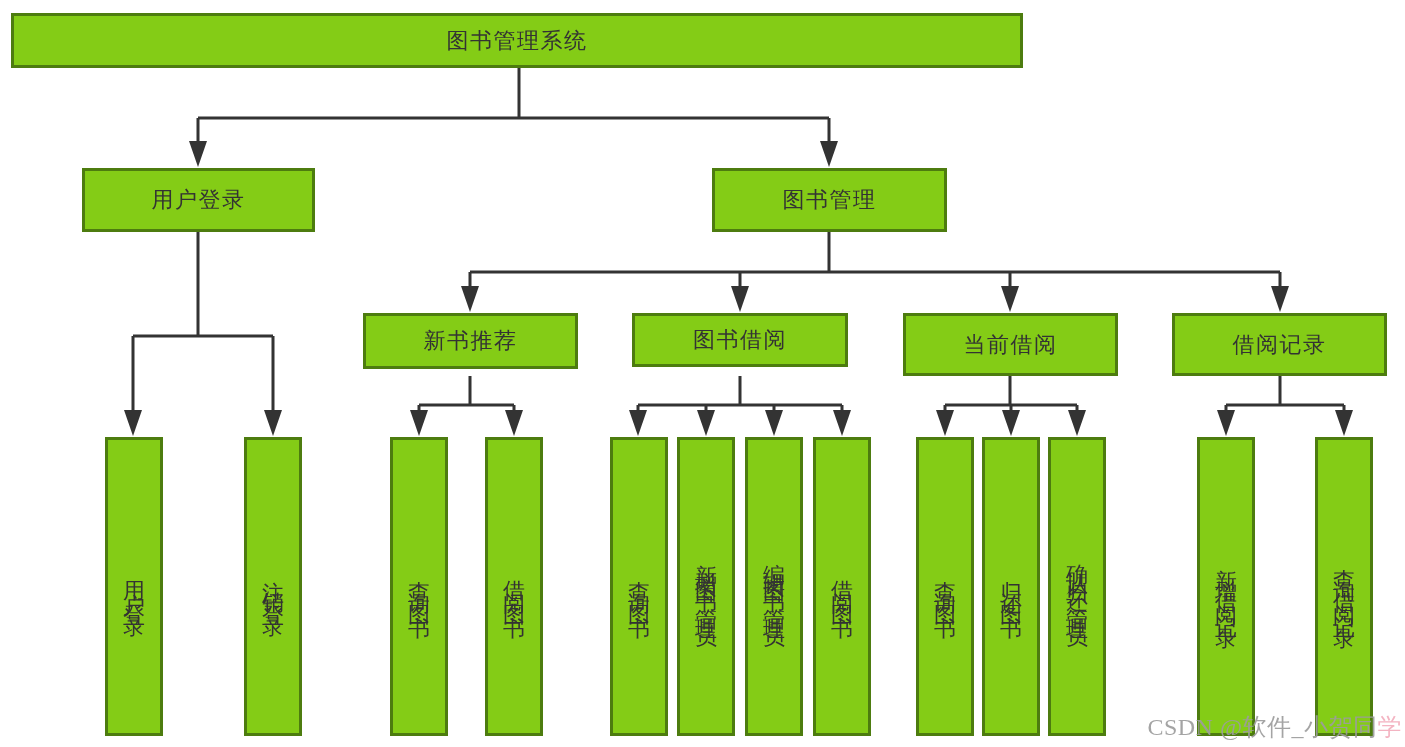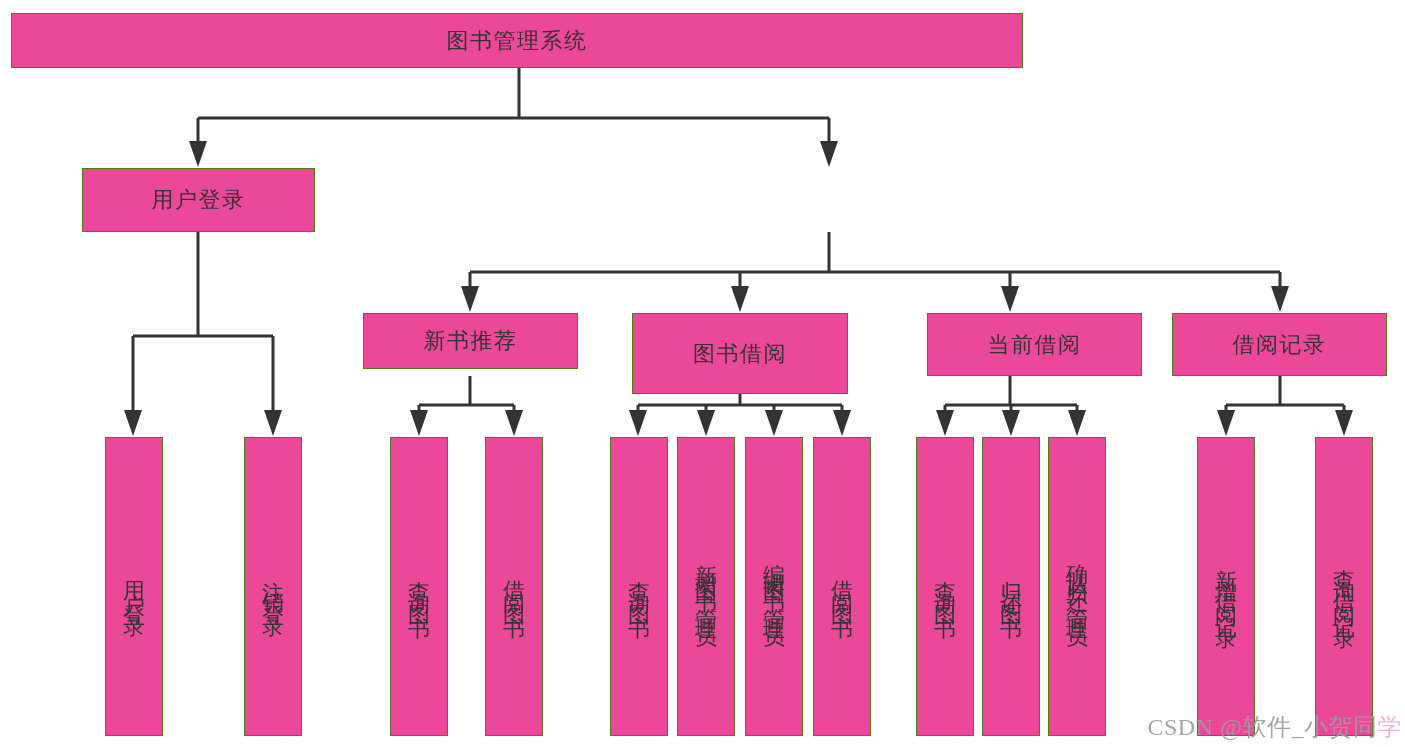--- a/index.html
+++ b/index.html
@@ -2,22 +2,22 @@
 <html><head>
 <meta charset="utf-8">
 <style>
   html,body { margin:0; padding:0; background:#ffffff; }
   .stage {
     position:relative; width:1405px; height:747px; background:#ffffff;
     font-family:"Liberation Sans","DejaVu Sans",sans-serif; overflow:hidden;
   }
   .wires { position:absolute; left:0; top:0; }
   .box {
-    position:absolute; box-sizing:border-box; background:#ec4899;
-    border:1px solid #4d7c0f; display:flex; align-items:center; justify-content:center;
+    position:absolute; box-sizing:border-box; background:#84cc16;
+    border:3px solid #4d7c0f; display:flex; align-items:center; justify-content:center;
   }
   .hlabel { font-size:22px; color:#333333; letter-spacing:1.5px; white-space:nowrap; }
   .vbox { width:58px; top:437px; height:299px; }
   .vlabel {
     writing-mode:vertical-rl; text-orientation:mixed;
     font-size:22px; line-height:1; letter-spacing:12px; color:#333333; white-space:nowrap;
   }
   .vlabel.long { letter-spacing:9px; }
   .watermark {
     position:absolute; right:3px; bottom:4px; font-size:24px;
@@ -64,28 +64,31 @@
     </g>
   </svg>
 
   <div class="box" style="left:11px; top:13px; width:1012px; height:55px;">
     <span class="hlabel">图书管理系统</span>
   </div>
 
   <div class="box" style="left:82px; top:168px; width:233px; height:64px;">
     <span class="hlabel">用户登录</span>
   </div>
+  <div class="box" style="left:712px; top:168px; width:235px; height:64px;">
+    <span class="hlabel">图书管理</span>
+  </div>
 
   <div class="box" style="left:363px; top:313px; width:215px; height:56px;">
     <span class="hlabel">新书推荐</span>
   </div>
-  <div class="box" style="left:632px; top:313px; width:216px; height:81px;">
+  <div class="box" style="left:632px; top:313px; width:216px; height:54px;">
     <span class="hlabel">图书借阅</span>
   </div>
-  <div class="box" style="left:903px; top:313px; width:215px; height:63px;margin-left:24px;">
+  <div class="box" style="left:903px; top:313px; width:215px; height:63px;">
     <span class="hlabel">当前借阅</span>
   </div>
   <div class="box" style="left:1172px; top:313px; width:215px; height:63px;">
     <span class="hlabel">借阅记录</span>
   </div>
 
   <div class="box vbox" style="left:105px;">
     <span class="vlabel">用户登录</span>
   </div>
   <div class="box vbox" style="left:244px;">

